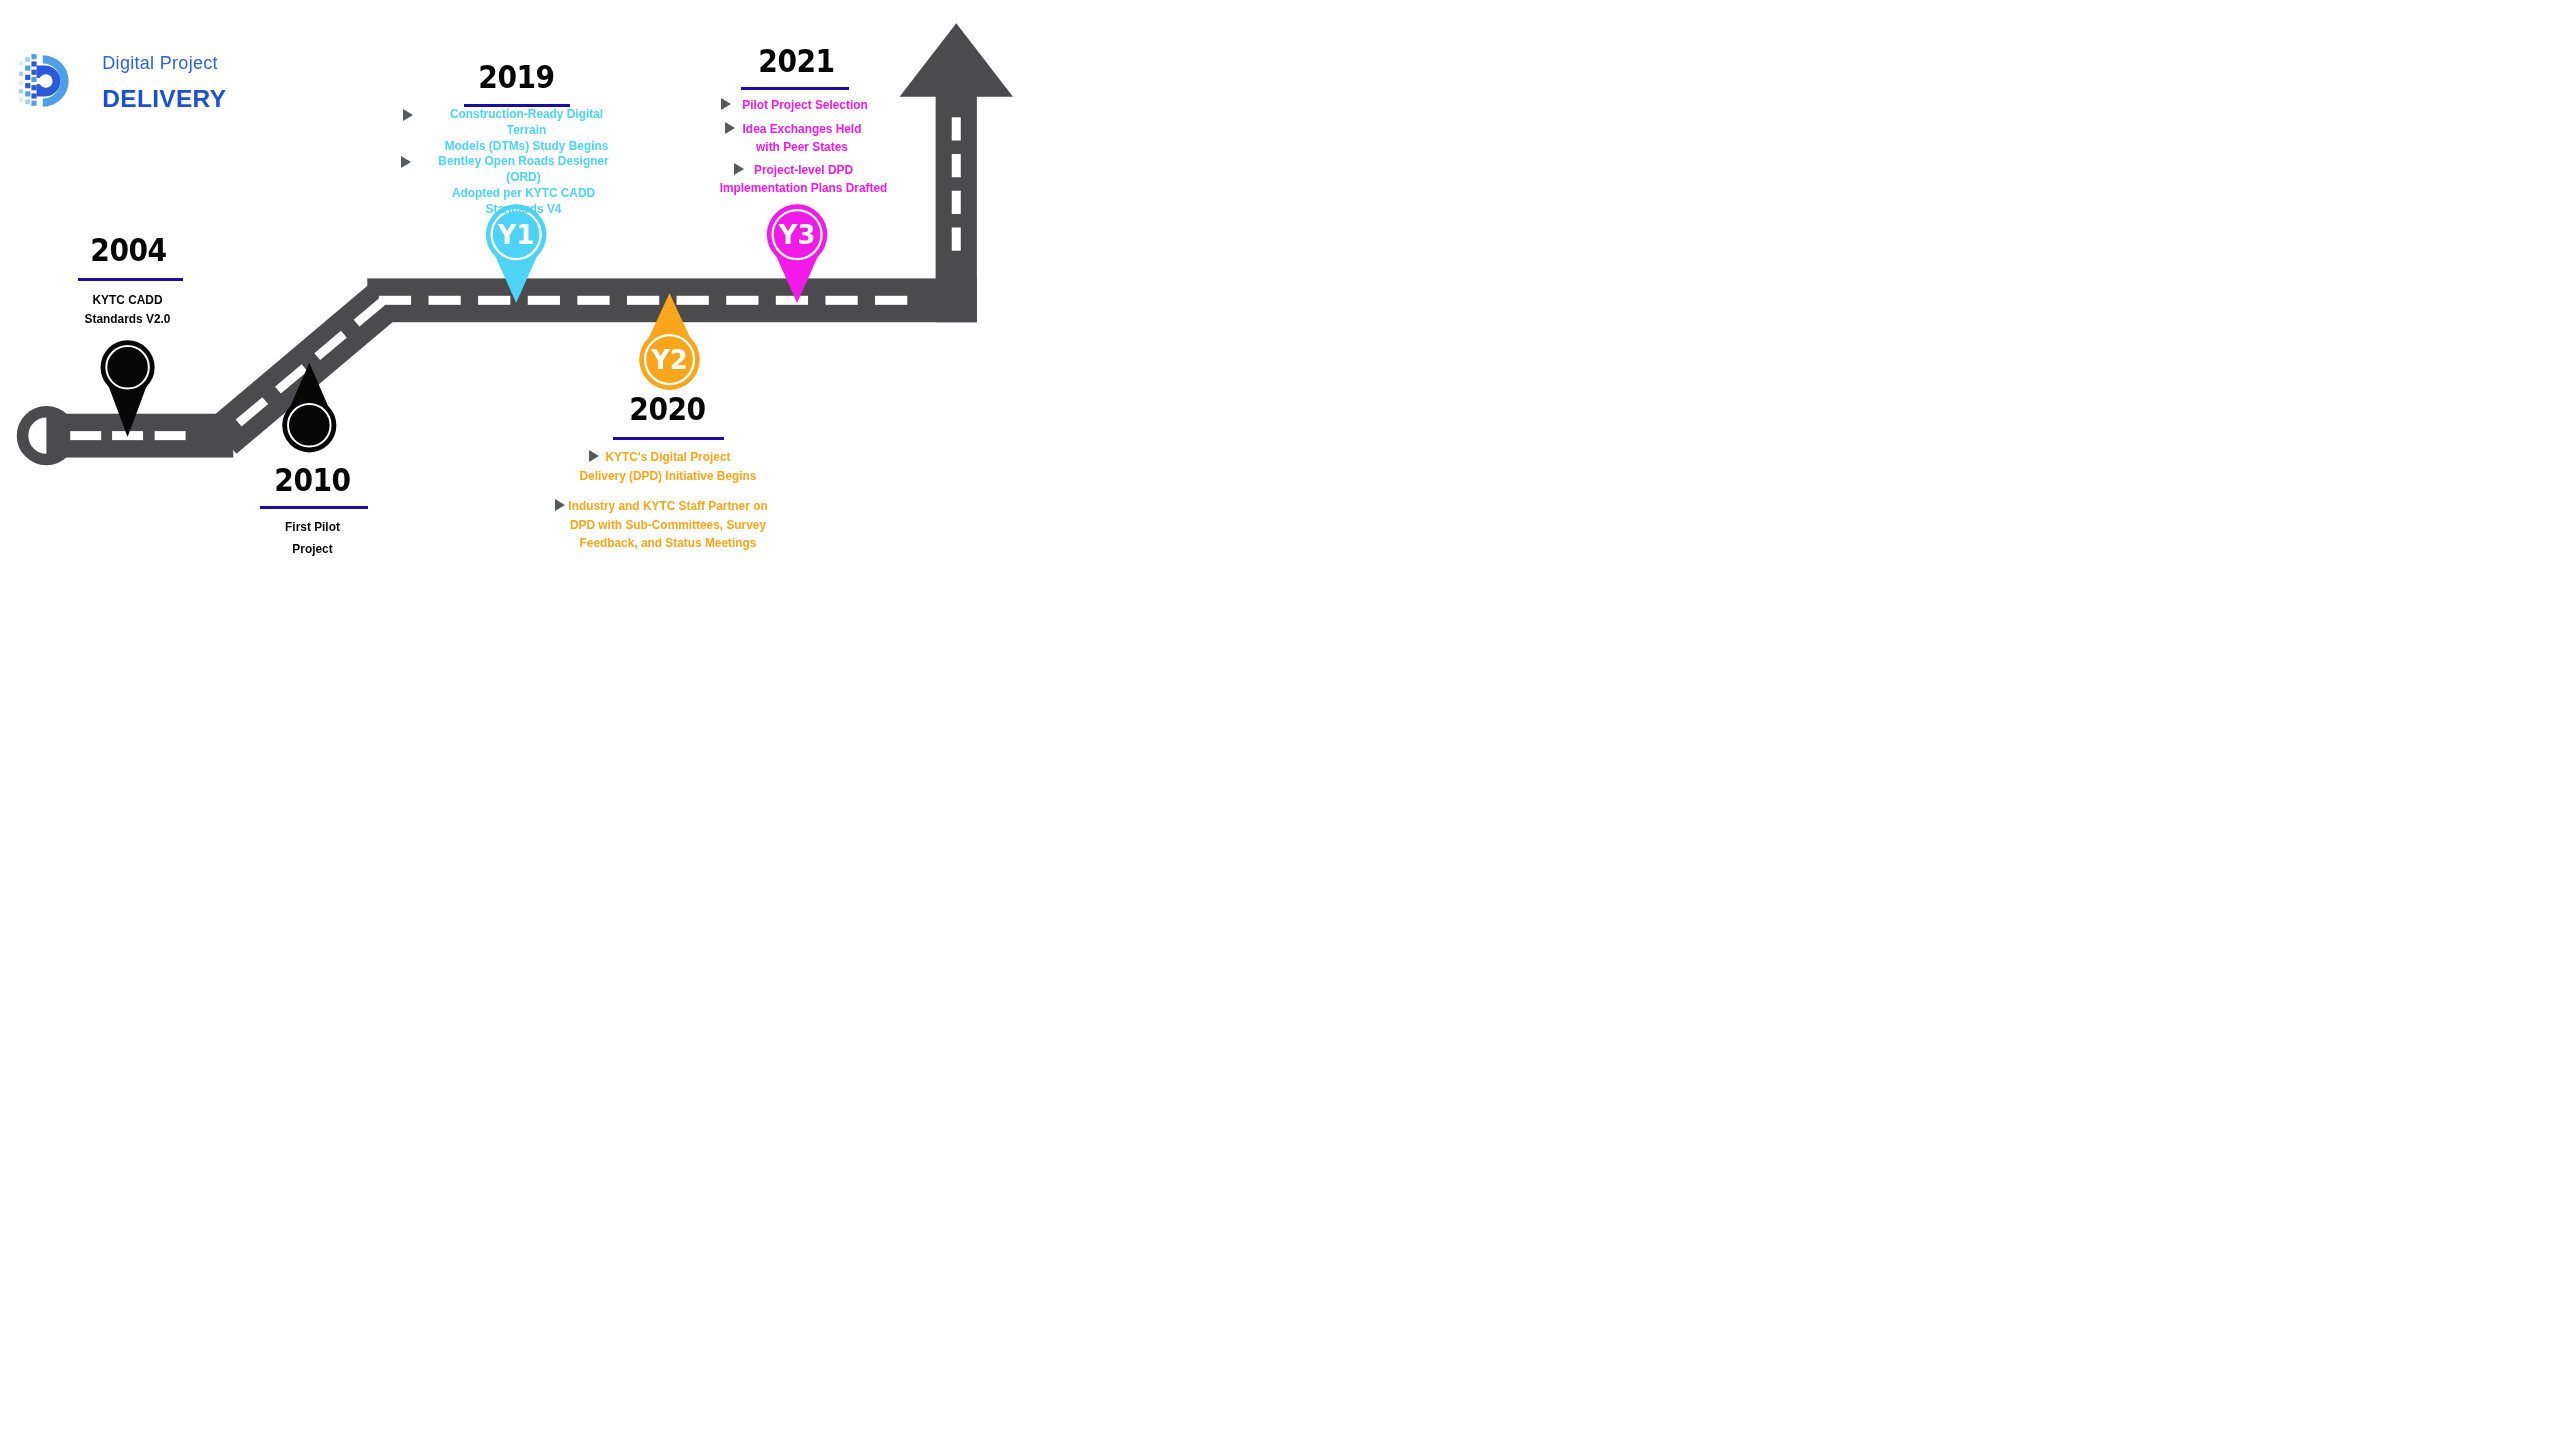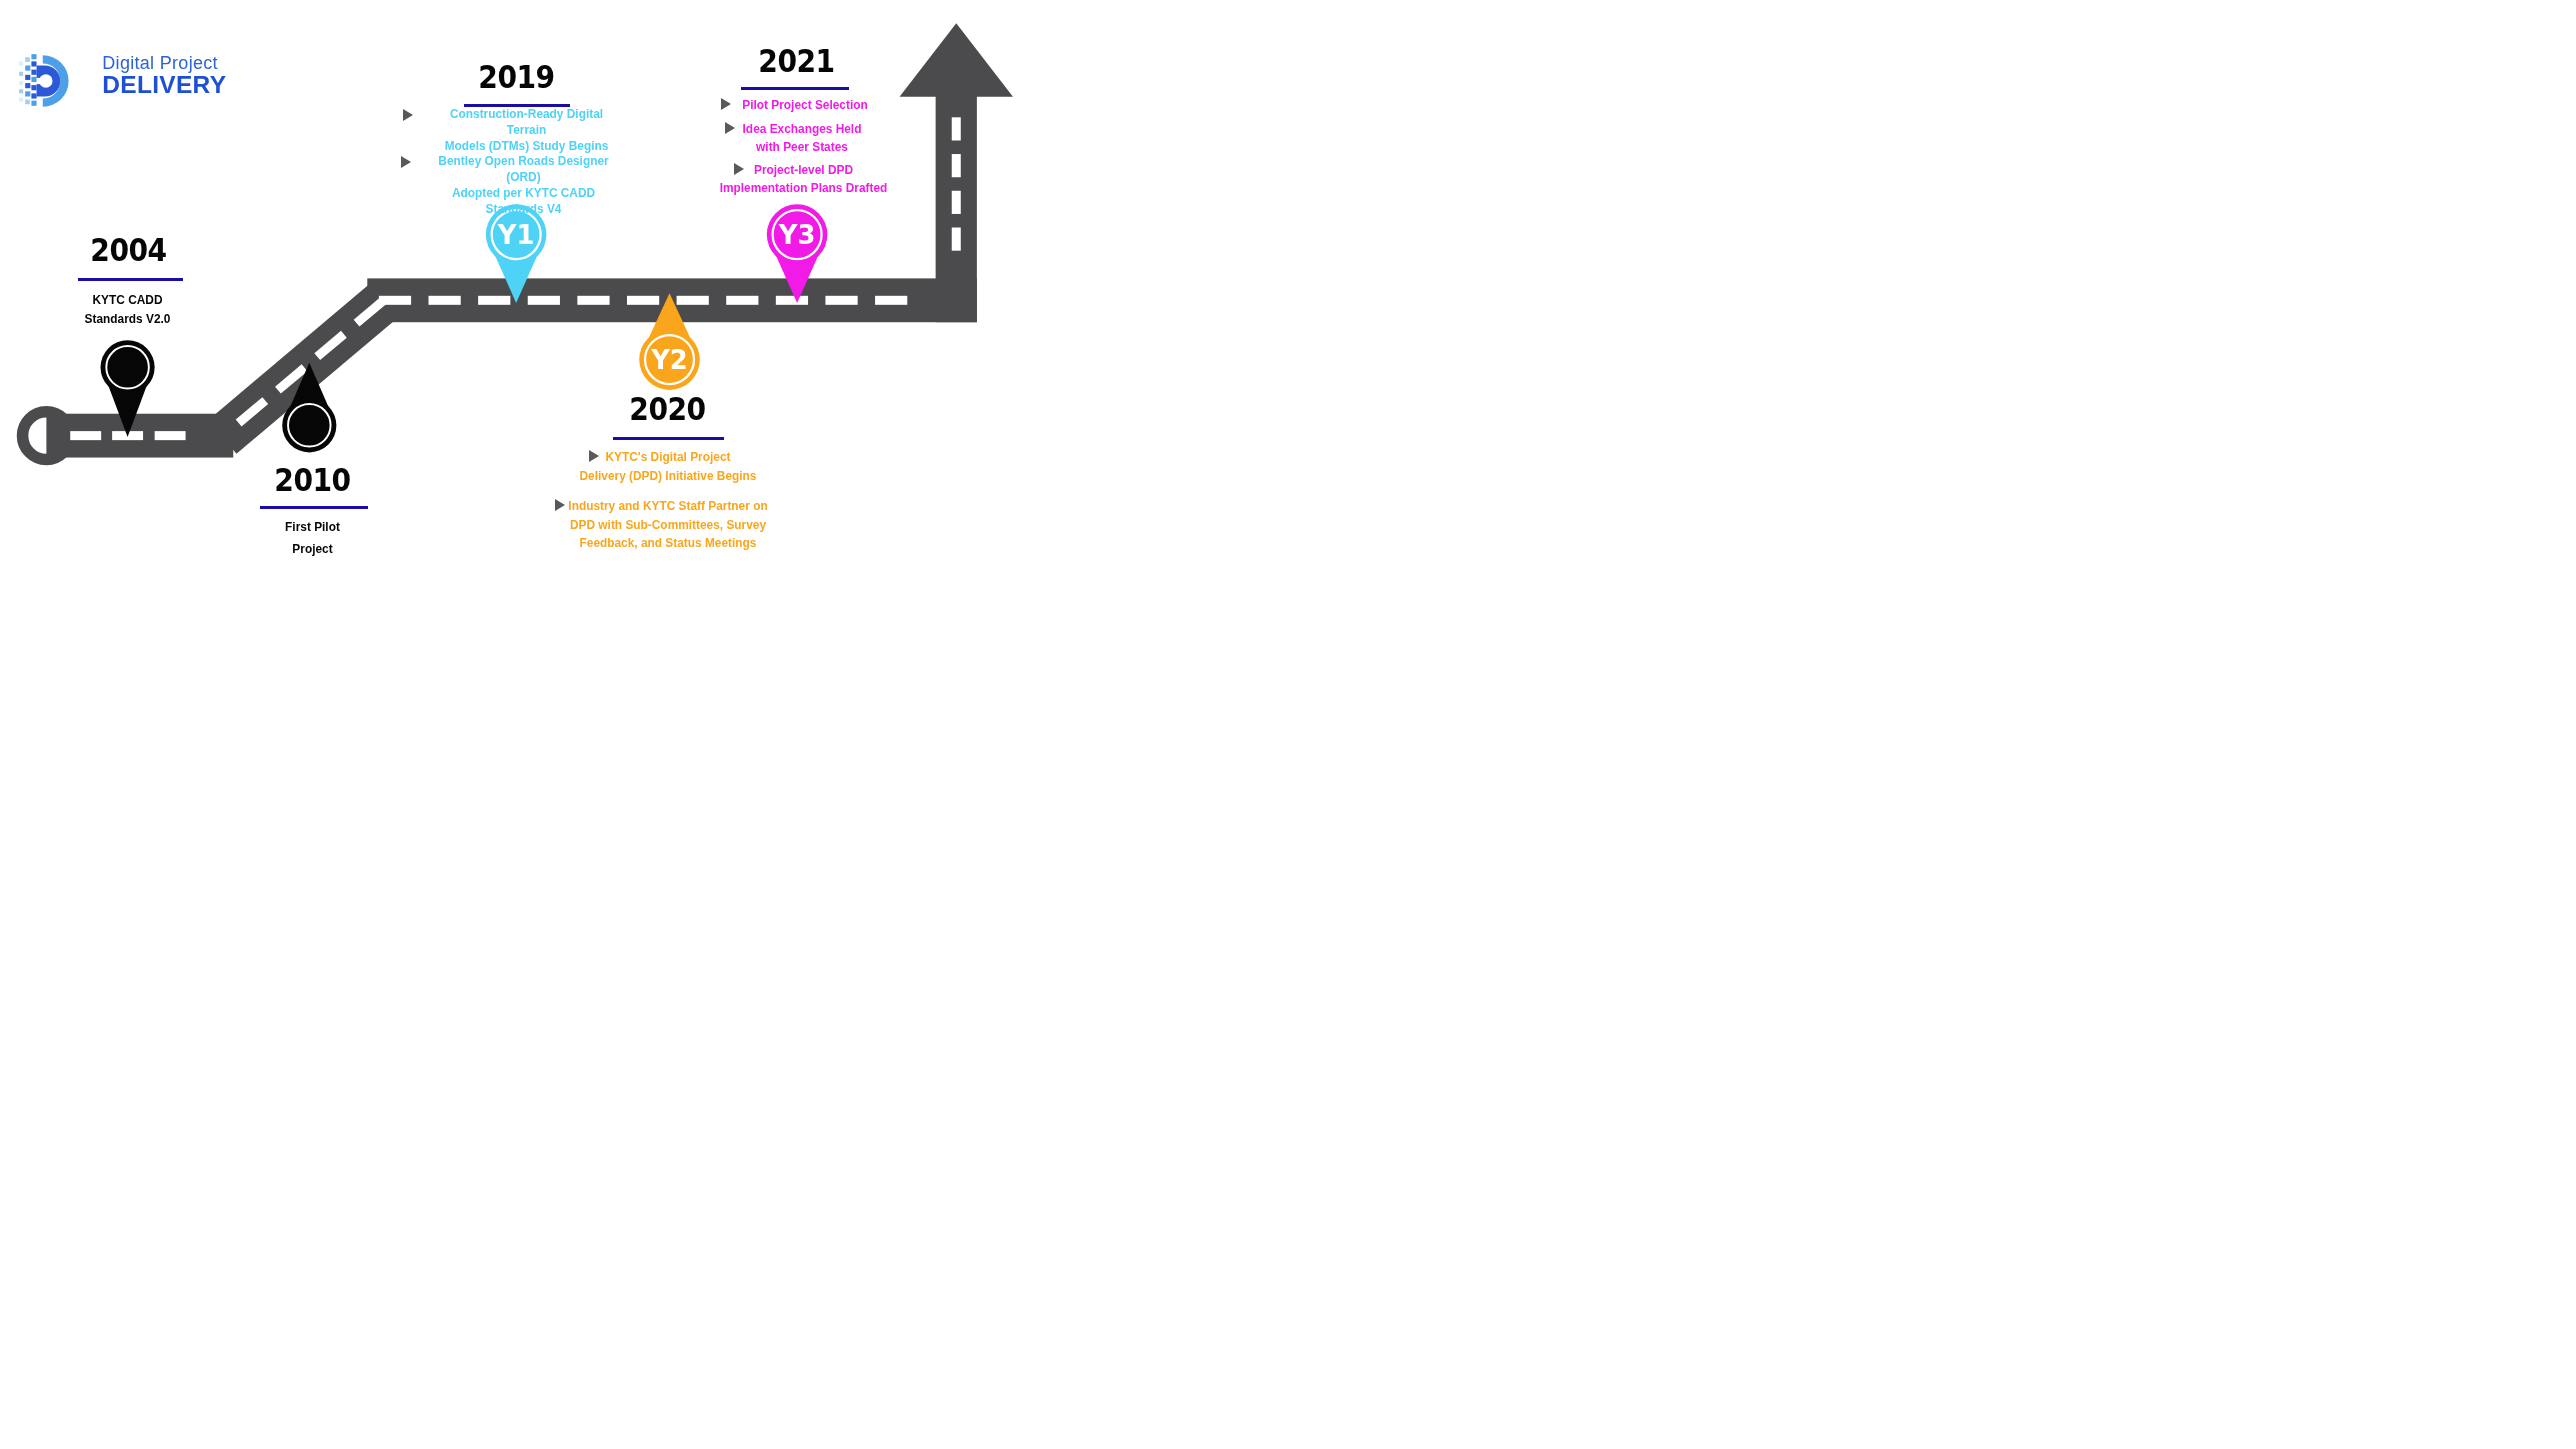--- a/index.html
+++ b/index.html
@@ -5,21 +5,21 @@
   html,body{margin:0;padding:0;background:#ffffff;}
   .canvas{
     position:relative;width:1031px;height:580px;overflow:hidden;background:#ffffff;
     font-family:"Liberation Sans",sans-serif;
   }
   .art{position:absolute;left:0;top:0;width:1031px;height:580px;}
   
   .logo{position:absolute;left:19.3px;top:54px;display:flex;gap:21px;align-items:flex-start;}
   .logo-icon{width:62px;height:54px;}
   .logo-line1{font-size:18px;font-weight:400;color:#2c63d9;line-height:1.05;letter-spacing:0.3px;}
-  .logo-line2{font-size:24.5px;font-weight:700;color:#1e50d2;line-height:1.0;letter-spacing:0.3px;margin-top:0;}
+  .logo-line2{font-size:24.5px;font-weight:700;color:#1e50d2;line-height:1.0;letter-spacing:0.3px;margin-top:14px;}
   
   .year{
     position:absolute;width:193px;text-align:center;
     font-family:"DejaVu Sans","Liberation Sans",sans-serif;
     font-weight:700;font-size:32px;line-height:1.0;color:#060606;
     transform:scaleX(0.88);transform-origin:50% 50%;letter-spacing:-0.6px;
   }
   .y2004{left:32px;top:234px;}
   .y2010{left:216px;top:464px;}
   .y2019{left:420px;top:61px;}

